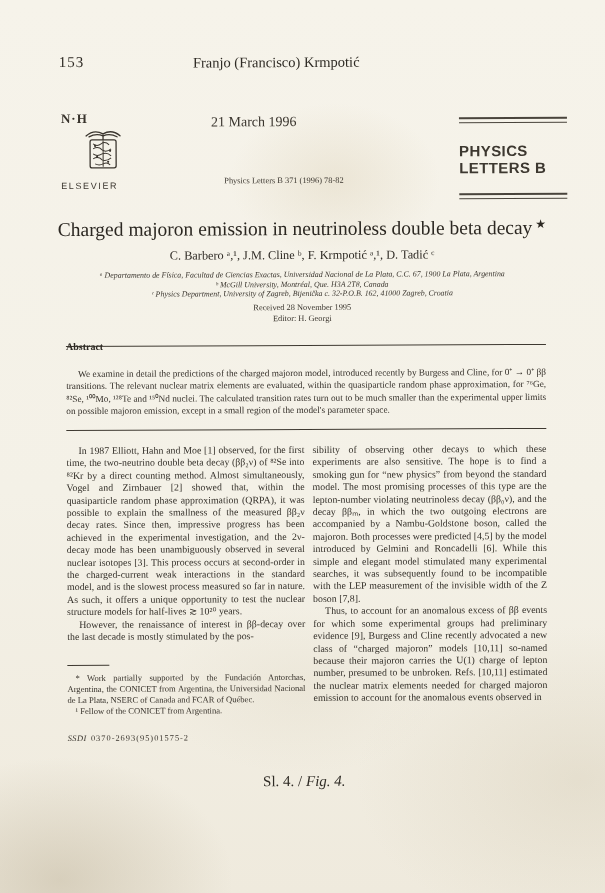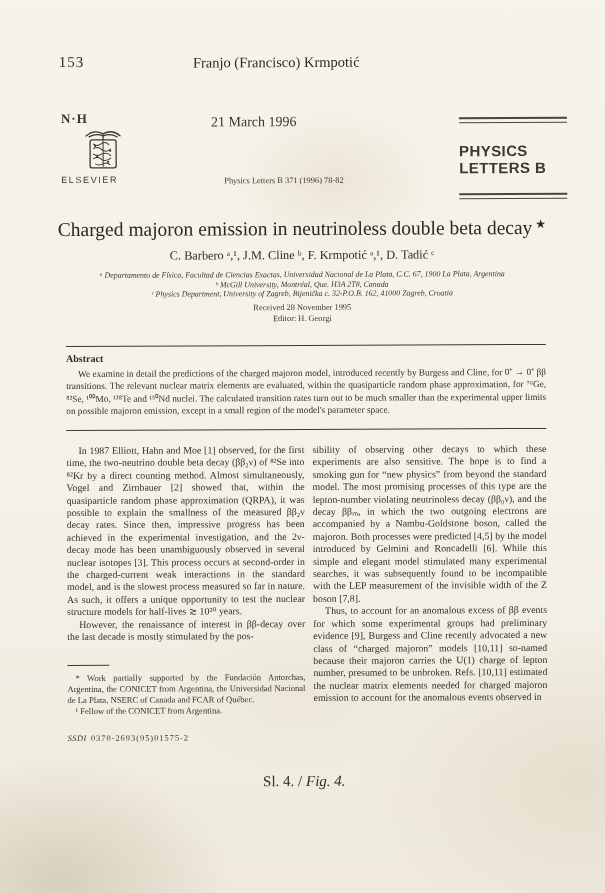--- a/index.html
+++ b/index.html
@@ -20,42 +20,42 @@
 
   
   .running-head{position:absolute;top:53px;left:0;right:0;height:22px;}
   .pgnum{position:absolute;left:60px;top:0;font-size:15px;letter-spacing:1px;color:#2f2b25;}
   .rh-author{position:absolute;left:0;right:50px;top:1px;text-align:center;font-size:14.5px;color:#2f2b25;}
 
   
   .logo{position:absolute;left:62px;top:110px;width:84px;text-align:left;color:#38332c;}
   .nh{font-size:13px;letter-spacing:1px;font-weight:600;}
   .logo svg{display:block;margin:0 auto;}
-  .elsevier{font-family:"Liberation Sans", sans-serif;font-size:9px;letter-spacing:1.6px;margin-top:2px;color:#3a352e;}
+  .elsevier{font-family:"Liberation Sans", sans-serif;font-size:9px;letter-spacing:1.6px;margin-top:8px;color:#3a352e;}
   .issue-date{position:absolute;left:212px;top:114px;font-size:14px;color:#3a352e;}
   .journal-ref{position:absolute;left:225px;top:176px;font-size:8.4px;color:#3a352e;}
   .banner{position:absolute;left:460px;top:118px;width:108px;}
   .dbl-rule{height:3px;border-top:2px solid #49443c;border-bottom:1px solid #49443c;}
   .banner-label{font-family:"Liberation Sans", sans-serif;font-size:15px;font-weight:600;letter-spacing:0.4px;color:#3d3830;margin:19px 0 17px 0;}
 
   
   .title{position:absolute;top:218px;left:40px;right:40px;margin:0;text-align:center;
          font-size:19.5px;font-weight:400;color:#2b2721;}
   .title-mark{font-size:12px;vertical-align:6px;margin-left:3px;}
   .authors{position:absolute;top:248px;left:40px;right:40px;text-align:center;font-size:12.3px;color:#2e2a24;}
   .affils{position:absolute;top:270px;left:30px;right:30px;text-align:center;
           font-style:italic;font-size:7.9px;line-height:9.6px;color:#3a352e;}
   .received{position:absolute;top:303px;left:0;right:0;text-align:center;font-size:8.4px;color:#39342d;}
   .editor{position:absolute;top:314px;left:0;right:0;text-align:center;font-size:8.4px;color:#39342d;}
 
   
   .rule{position:absolute;left:66px;width:480px;height:1px;background:#3e3931;}
   .rule-abs-top{top:345px;}
   .rule-abs-bottom{top:429px;}
-  .abs-head{position:absolute;top:352px;left:66px;font-size:10px;font-weight:700;color:#2e2a24;}
+  .abs-head{position:absolute;top:340px;left:66px;font-size:10px;font-weight:700;color:#2e2a24;}
   .abs-text{position:absolute;top:367px;left:66px;width:480px;margin:0;
             font-size:9.3px;line-height:12.4px;text-align:justify;text-indent:12px;color:#35302a;}
 
   
   .col{position:absolute;top:444px;font-size:9.9px;line-height:12.4px;text-align:justify;color:#332f29;}
   .col p{margin:0;}
   .col p.indent{text-indent:12px;}
   .col-left{left:66px;width:238px;}
   .col-right{left:312px;width:234px;}
 

